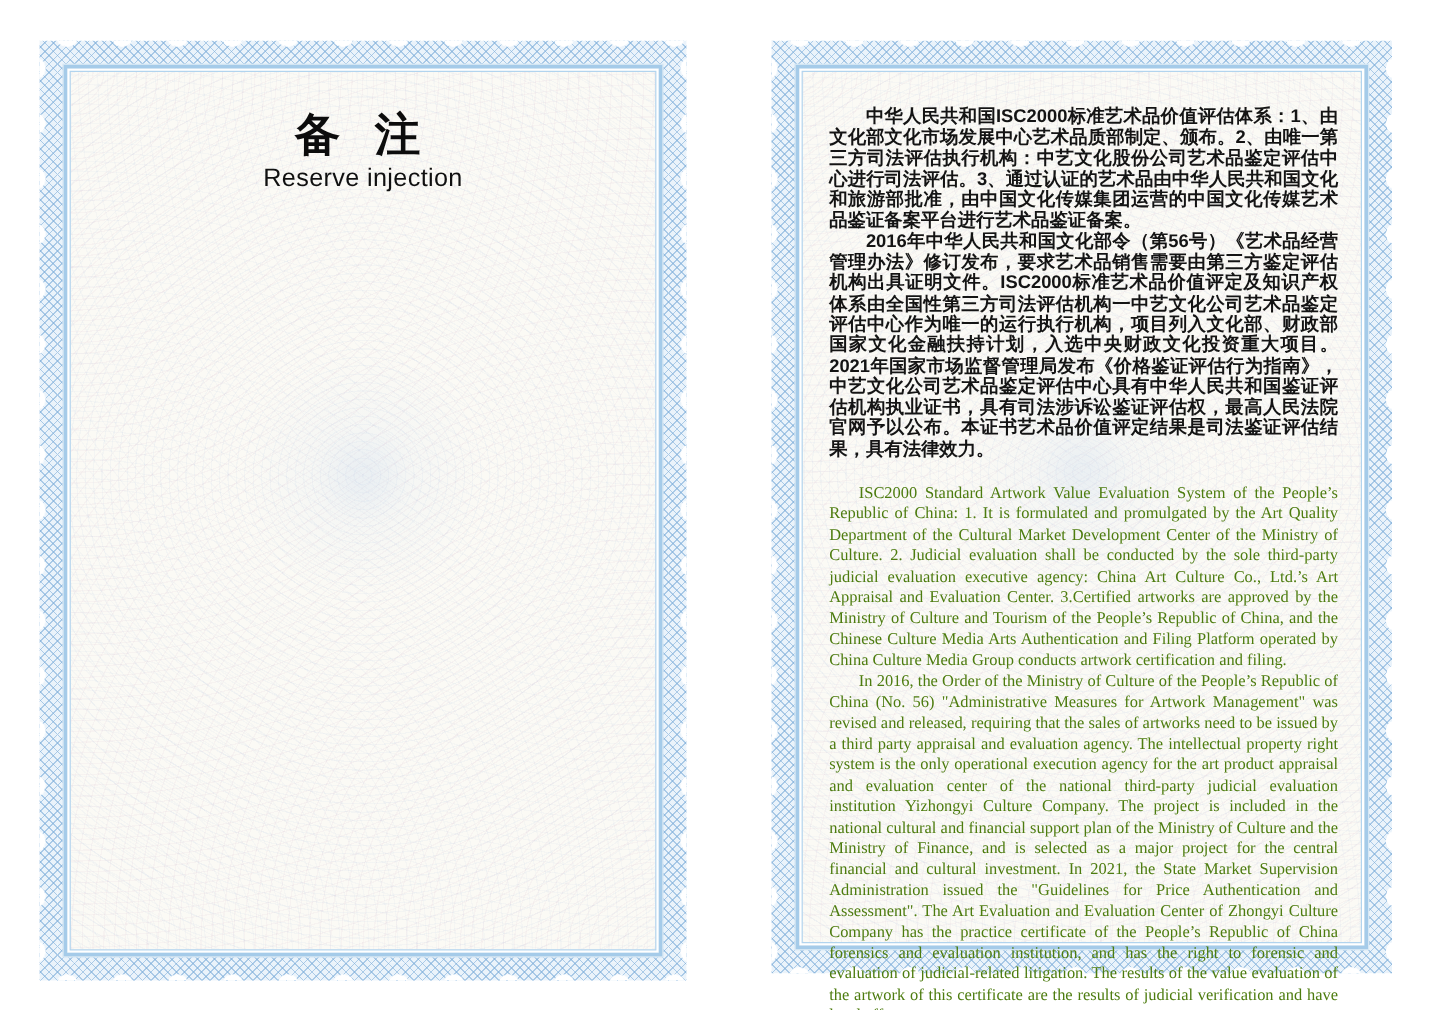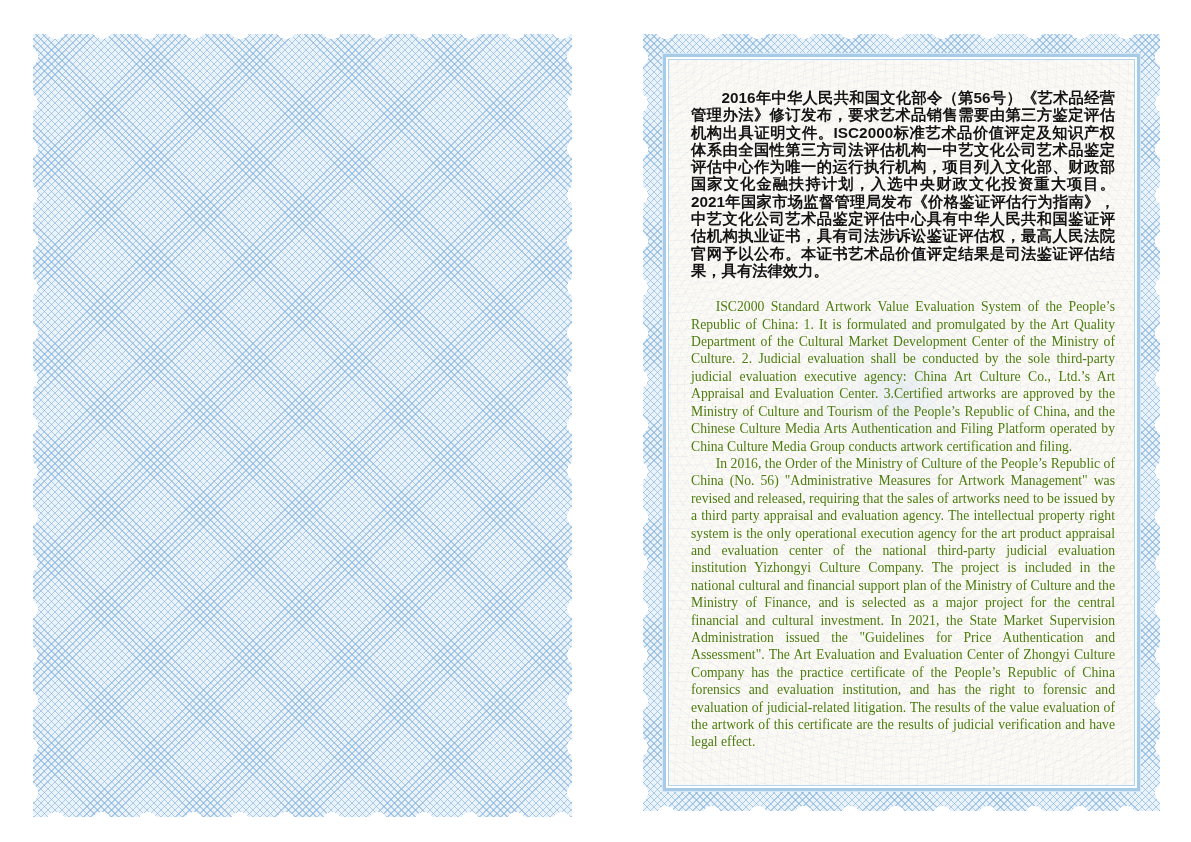--- a/index.html
+++ b/index.html
@@ -70,27 +70,33 @@
     color:#4d7c0f;text-align:justify;text-indent:1.8em;
   }
 </style>
 </head>
 <body>
 
 <div>
 
   <section class="page" id="page-left">
     <div class="band"></div>
+    <div class="inner">
+      <div class="wm"></div>
+      <h1 class="title-zh">备 注</h1>
+      <div class="title-en">Reserve injection</div>
+    </div>
   </section>
 
   <section class="page" id="page-right">
     <div class="band"></div>
     <div class="inner">
       <div class="wm"></div>
       <div class="textcol">
+        <p class="zh">中华人民共和国ISC2000标准艺术品价值评估体系：1、由文化部文化市场发展中心艺术品质部制定、颁布。2、由唯一第三方司法评估执行机构：中艺文化股份公司艺术品鉴定评估中心进行司法评估。3、通过认证的艺术品由中华人民共和国文化和旅游部批准，由中国文化传媒集团运营的中国文化传媒艺术品鉴证备案平台进行艺术品鉴证备案。</p>
         <p class="zh">2016年中华人民共和国文化部令（第56号）《艺术品经营管理办法》修订发布，要求艺术品销售需要由第三方鉴定评估机构出具证明文件。ISC2000标准艺术品价值评定及知识产权体系由全国性第三方司法评估机构一中艺文化公司艺术品鉴定评估中心作为唯一的运行执行机构，项目列入文化部、财政部国家文化金融扶持计划，入选中央财政文化投资重大项目。2021年国家市场监督管理局发布《价格鉴证评估行为指南》，中艺文化公司艺术品鉴定评估中心具有中华人民共和国鉴证评估机构执业证书，具有司法涉诉讼鉴证评估权，最高人民法院官网予以公布。本证书艺术品价值评定结果是司法鉴证评估结果，具有法律效力。</p>
         <div class="en-block">
           <p class="en">ISC2000 Standard Artwork Value Evaluation System of the People’s Republic of China: 1. It is formulated and promulgated by the Art Quality Department of the Cultural Market Development Center of the Ministry of Culture. 2. Judicial evaluation shall be conducted by the sole third-party judicial evaluation executive agency: China Art Culture Co., Ltd.’s Art Appraisal and Evaluation Center. 3.Certified artworks are approved by the Ministry of Culture and Tourism of the People’s Republic of China, and the Chinese Culture Media Arts Authentication and Filing Platform operated by China Culture Media Group conducts artwork certification and filing.</p>
           <p class="en">In 2016, the Order of the Ministry of Culture of the People’s Republic of China (No. 56) "Administrative Measures for Artwork Management" was revised and released, requiring that the sales of artworks need to be issued by a third party appraisal and evaluation agency. The intellectual property right system is the only operational execution agency for the art product appraisal and evaluation center of the national third-party judicial evaluation institution Yizhongyi Culture Company. The project is included in the national cultural and financial support plan of the Ministry of Culture and the Ministry of Finance, and is selected as a major project for the central financial and cultural investment. In 2021, the State Market Supervision Administration issued the "Guidelines for Price Authentication and Assessment". The Art Evaluation and Evaluation Center of Zhongyi Culture Company has the practice certificate of the People’s Republic of China forensics and evaluation institution, and has the right to forensic and evaluation of judicial-related litigation. The results of the value evaluation of the artwork of this certificate are the results of judicial verification and have legal effect.</p>
         </div>
       </div>
     </div>
   </section>
 
 </div>

